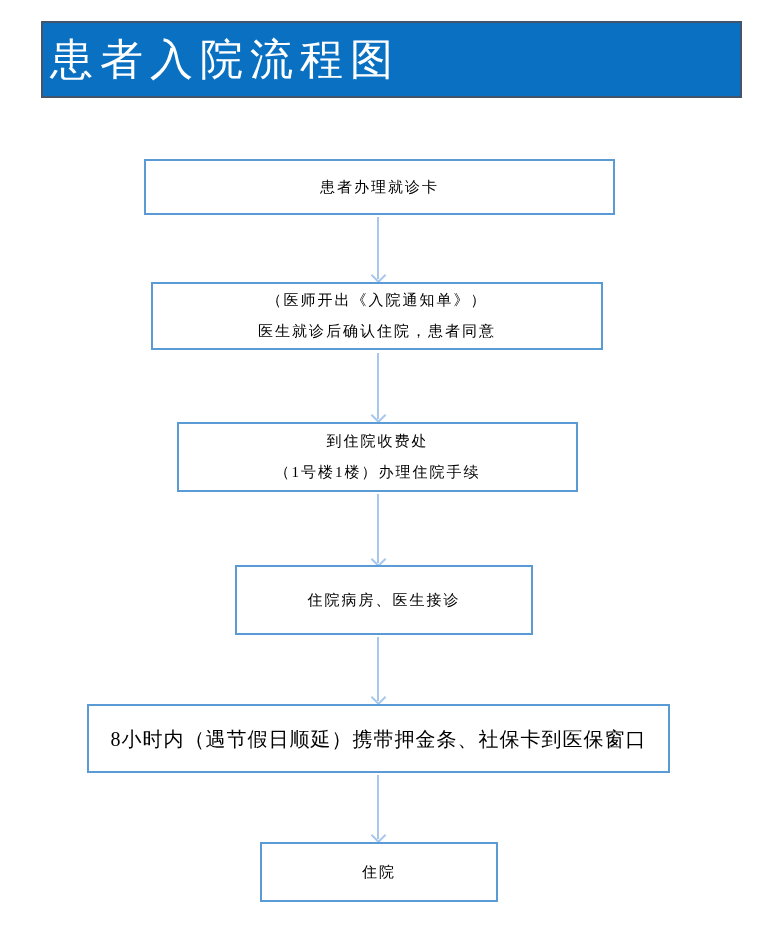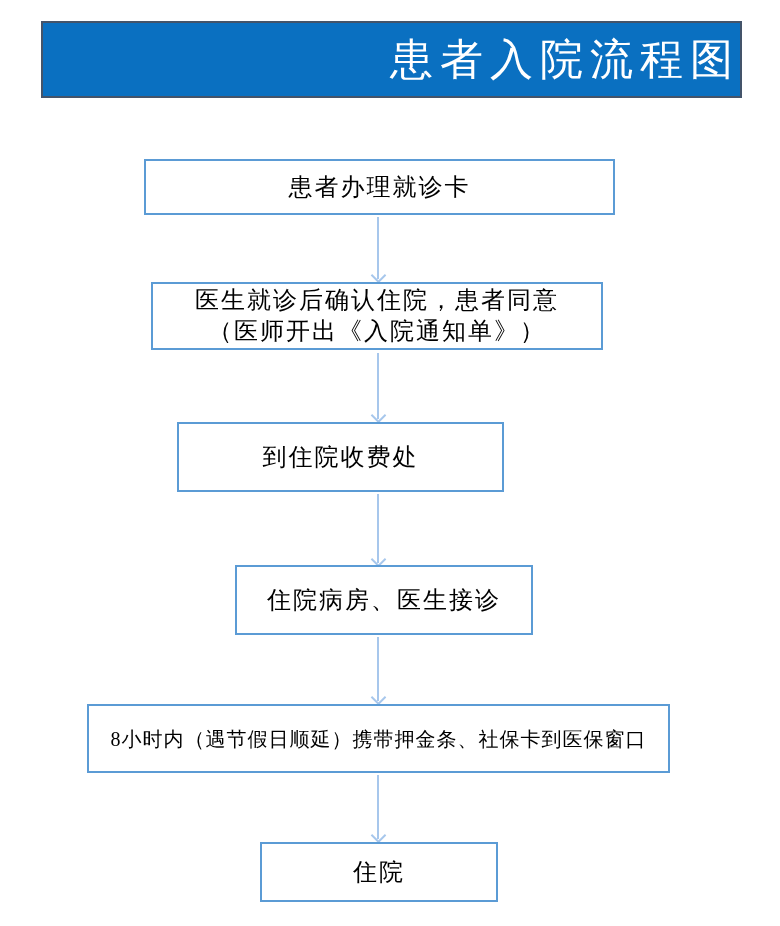--- a/index.html
+++ b/index.html
@@ -16,49 +16,49 @@
   }
 
   
   .banner {
     position: absolute;
     left: 41px; top: 21px;
     width: 701px; height: 77px;
     box-sizing: border-box;
     background: var(--banner-fill, #0a70c1);
     border: 2px solid var(--banner-border, #44546a);
-    display: flex; align-items: center; justify-content: flex-end;
+    display: flex; align-items: center; justify-content: flex-start;
   }
   .banner-title {
     color: var(--title-text, #ffffff);
     font-size: 43px;
     letter-spacing: 7px;
     white-space: nowrap;
     line-height: 1;
     padding-left: 7px; 
   }
 
   
   .node {
     position: absolute;
     box-sizing: border-box;
     background: #ffffff;
     border: 2px solid var(--box-border, #5b9bd5);
     display: flex; flex-direction: column;
     align-items: center; justify-content: center;
     text-align: center;
     color: var(--text, #000000);
-    font-size: 24px;
+    font-size: 15px;
     letter-spacing: 2px;
     line-height: 31px;
     white-space: nowrap;
   }
   .n1 { left: 144px; top: 159px; width: 471px; height: 56px; }
   .n2 { left: 151px; top: 282px; width: 452px; height: 68px; }
-  .n3 { left: 177px; top: 422px; width: 327px; height: 70px; }
+  .n3 { left: 177px; top: 422px; width: 401px; height: 70px; }
   .n4 { left: 235px; top: 565px; width: 298px; height: 70px; }
   .n5 { left:  87px; top: 704px; width: 583px; height: 69px; font-size: 20px; letter-spacing: 1px; line-height: 30px; }
   .n6 { left: 260px; top: 842px; width: 238px; height: 60px; text-align: right; }
 
   
   .arrow {
     position: absolute;
     width: 2px;
     background: var(--arrow, #a7c7ec);
   }
@@ -86,28 +86,29 @@
     <div class="banner-title">患者入院流程图</div>
   </div>
 
   <div class="node n1">
     <span>患者办理就诊卡</span>
   </div>
 
   <div class="arrow a1"></div>
 
   <div class="node n2">
+    <span>（医师开出《入院通知单》）</span>
     <span>医生就诊后确认住院，患者同意</span>
-    <span>（医师开出《入院通知单》）</span>
   </div>
 
   <div class="arrow a2"></div>
 
   <div class="node n3">
     <span>到住院收费处</span>
+    <span>（1号楼1楼）办理住院手续</span>
   </div>
 
   <div class="arrow a3"></div>
 
   <div class="node n4">
     <span>住院病房、医生接诊</span>
   </div>
 
   <div class="arrow a4"></div>
 

